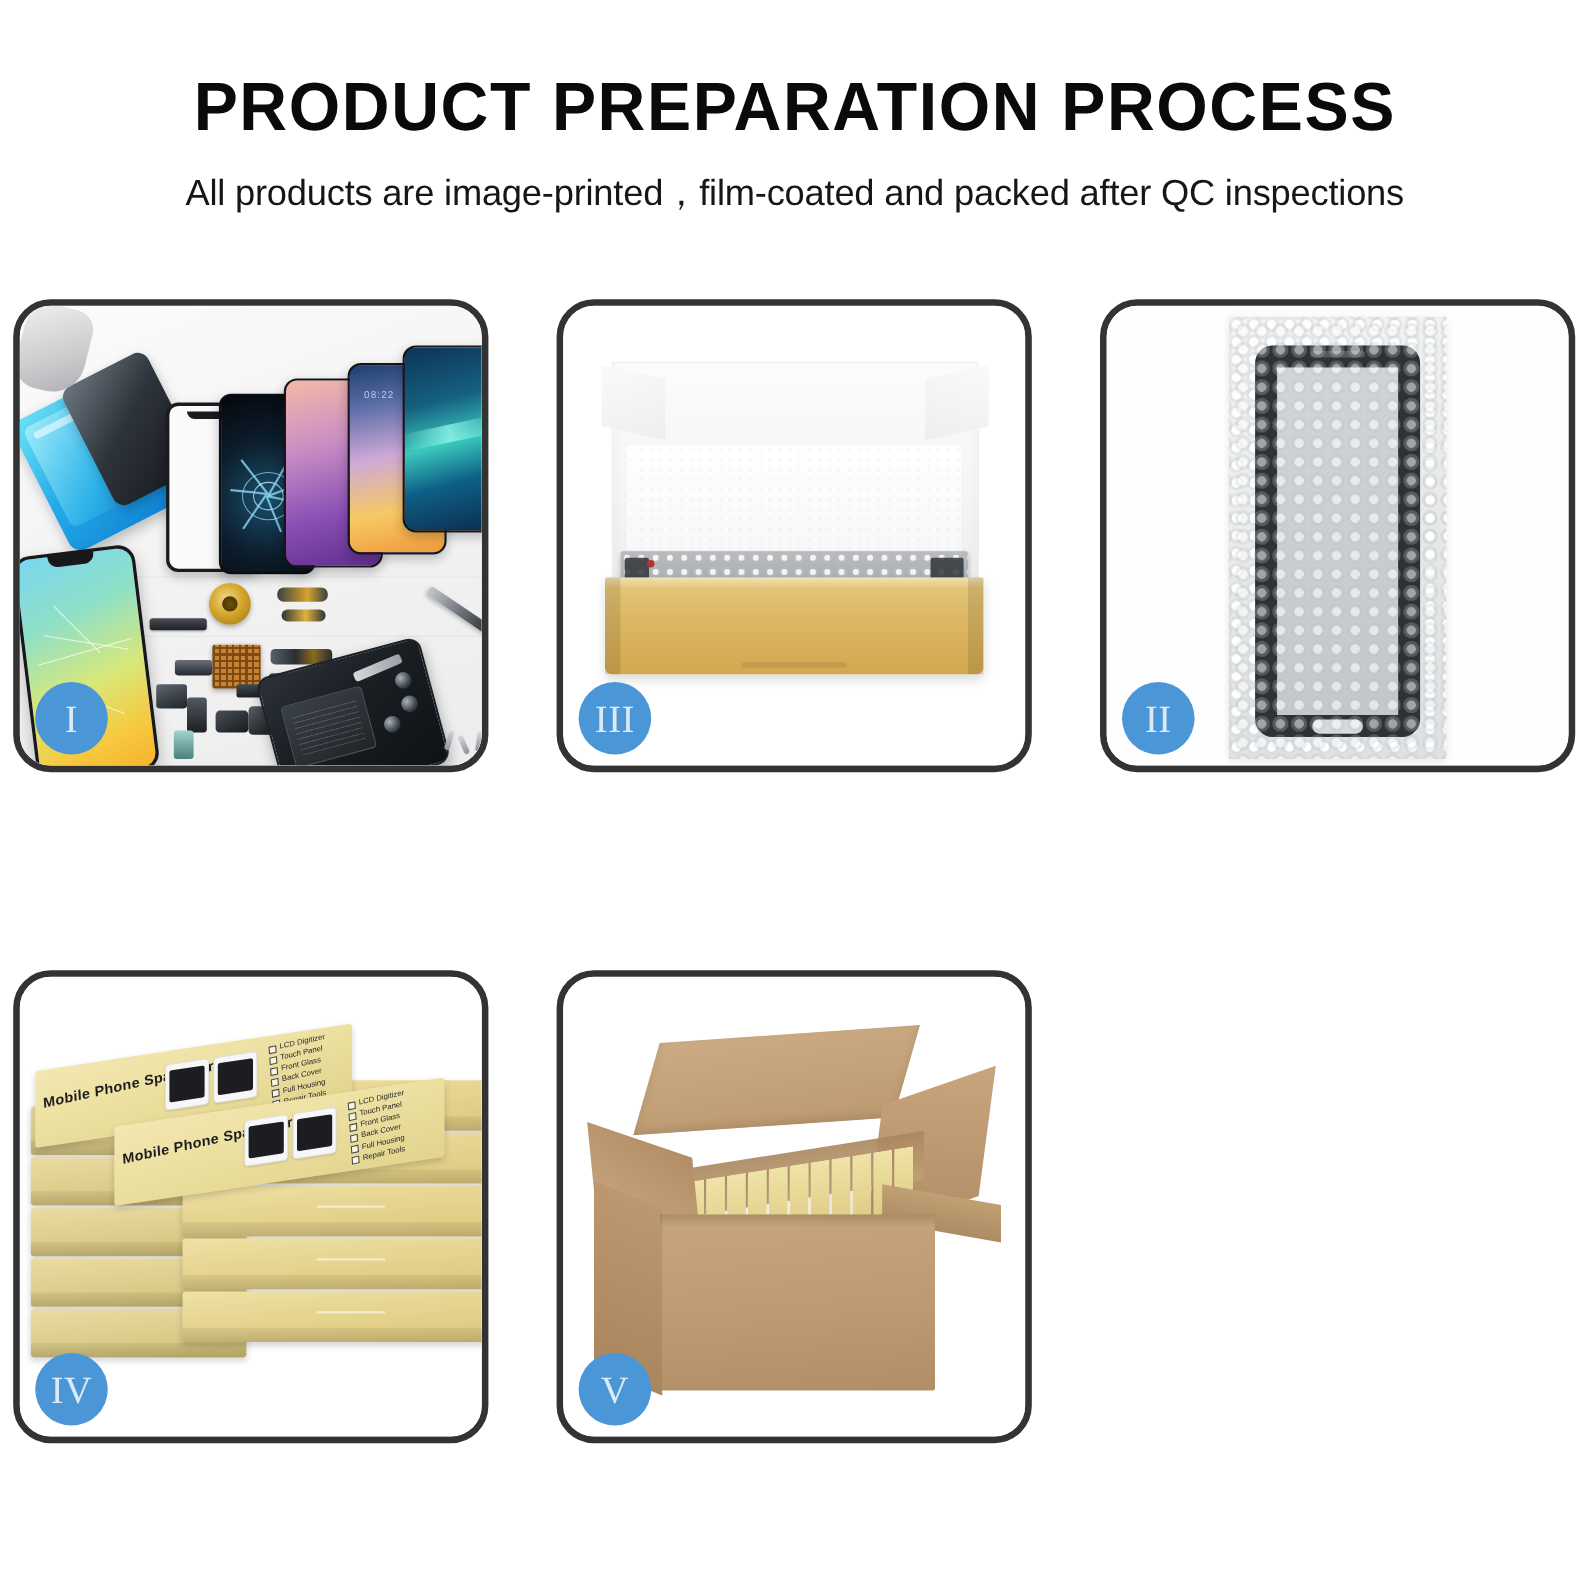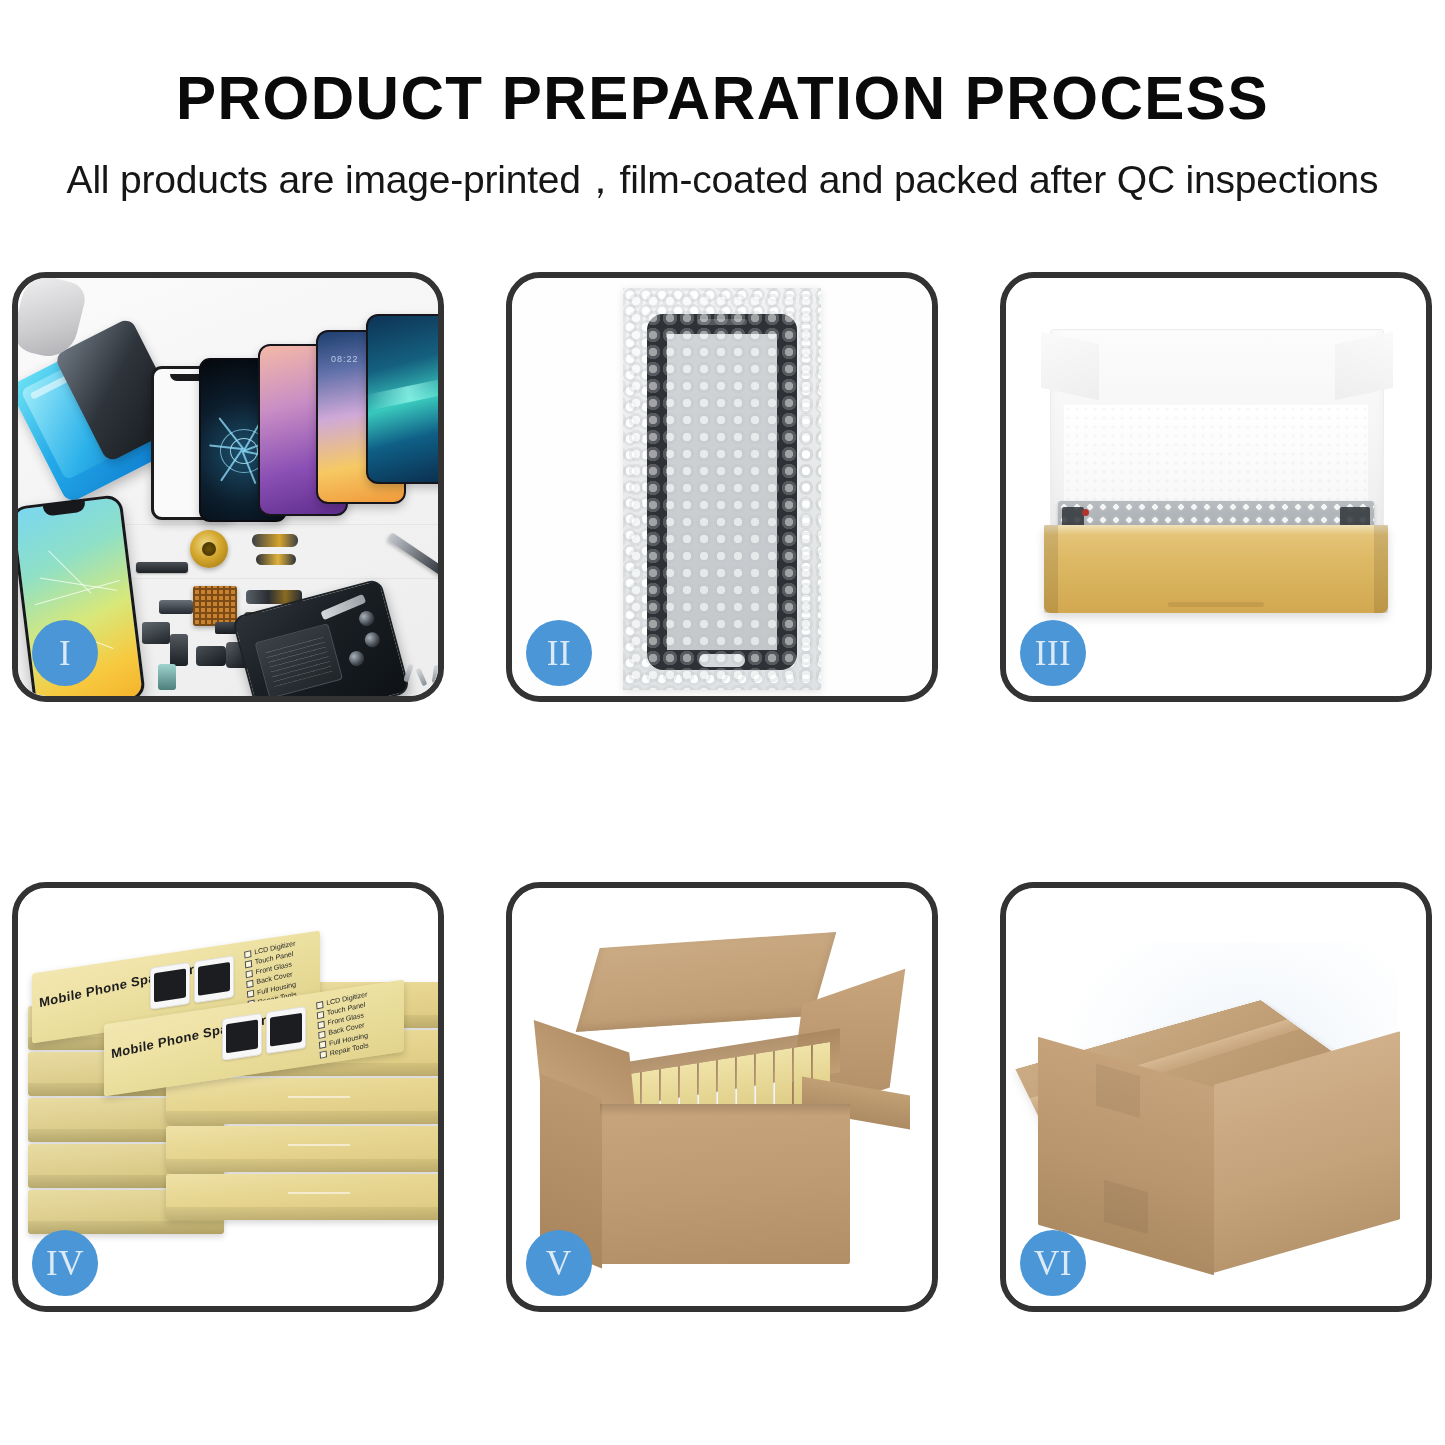--- a/index.html
+++ b/index.html
@@ -12,21 +12,21 @@
   .page{position:relative;width:1445px;height:1445px;background:#fff;}
 
   
   .header{padding-top:66px;text-align:center;}
   .title{
     font-size:62px;font-weight:700;letter-spacing:1.5px;
     color:#0a0a0a;line-height:1.02;
     transform:scaleX(0.97);
   }
   .subtitle{
-    margin-top:24px;font-size:39px;font-weight:400;
+    margin-top:24px;font-size:33px;font-weight:400;
     color:#161616;letter-spacing:-0.2px;
   }
 
   
   .grid{
     position:absolute;left:12px;top:272px;
     width:1421px;height:1160px;
     display:grid;
     grid-template-columns:432px 432px 432px;
     grid-template-rows:430px 430px;
@@ -511,49 +511,49 @@
         <div class="cmp screws">
           <i style="left:0;top:0;transform:rotate(18deg)"></i>
           <i style="left:13px;top:4px;transform:rotate(-24deg)"></i>
           <i style="left:27px;top:1px;transform:rotate(8deg)"></i>
         </div>
       </div>
       <div class="badge">I</div>
     </div>
 
     <div class="card">
-      <div class="card-inner p2">
-        <div class="bubblewrap">
-          <div class="screenpart">
-            <span class="cam"></span>
-          </div>
-          <div class="bub-overlay"></div>
-        </div>
-      </div>
-      <div class="badge">II</div>
-    </div>
-
-    <div class="card">
       <div class="card-inner p3">
         <div class="mailer">
           <div class="lid"></div>
           <div class="foam"></div>
           <div class="innerscreen">
             <span class="endl"></span>
             <span class="endr"></span>
             <span class="dot"></span>
           </div>
           <div class="trayfront">
             <span class="side l"></span>
             <span class="side r"></span>
             <span class="notch"></span>
           </div>
         </div>
       </div>
       <div class="badge">III</div>
+    </div>
+
+    <div class="card">
+      <div class="card-inner p2">
+        <div class="bubblewrap">
+          <div class="screenpart">
+            <span class="cam"></span>
+          </div>
+          <div class="bub-overlay"></div>
+        </div>
+      </div>
+      <div class="badge">II</div>
     </div>
 
     <div class="card">
       <div class="card-inner p4">
         <div class="stack">
           <div class="ybox back bk1">
               <span class="edge"></span>
             </div>
           <div class="ybox back bk2">
               <span class="edge"></span>
@@ -688,31 +688,15 @@
           <div class="flapLeft"></div>
           <div class="flapFrontRight"></div>
           <div class="boxbody">
             <span class="left"></span>
           </div>
         </div>
       </div>
       <div class="badge">V</div>
     </div>
 
-    <div class="card">
-      <div class="card-inner p6">
-        <div class="sealed">
-          <div class="s-shadow"></div>
-          <div class="s-top">
-            <span class="tape"></span>
-          </div>
-          <div class="s-left">
-            <span class="tab t1"></span>
-            <span class="tab t2"></span>
-          </div>
-          <div class="s-right"></div>
-        </div>
-      </div>
-      <div class="badge">VI</div>
-    </div>
 
   </div>
 </div>
 
 </body></html>

